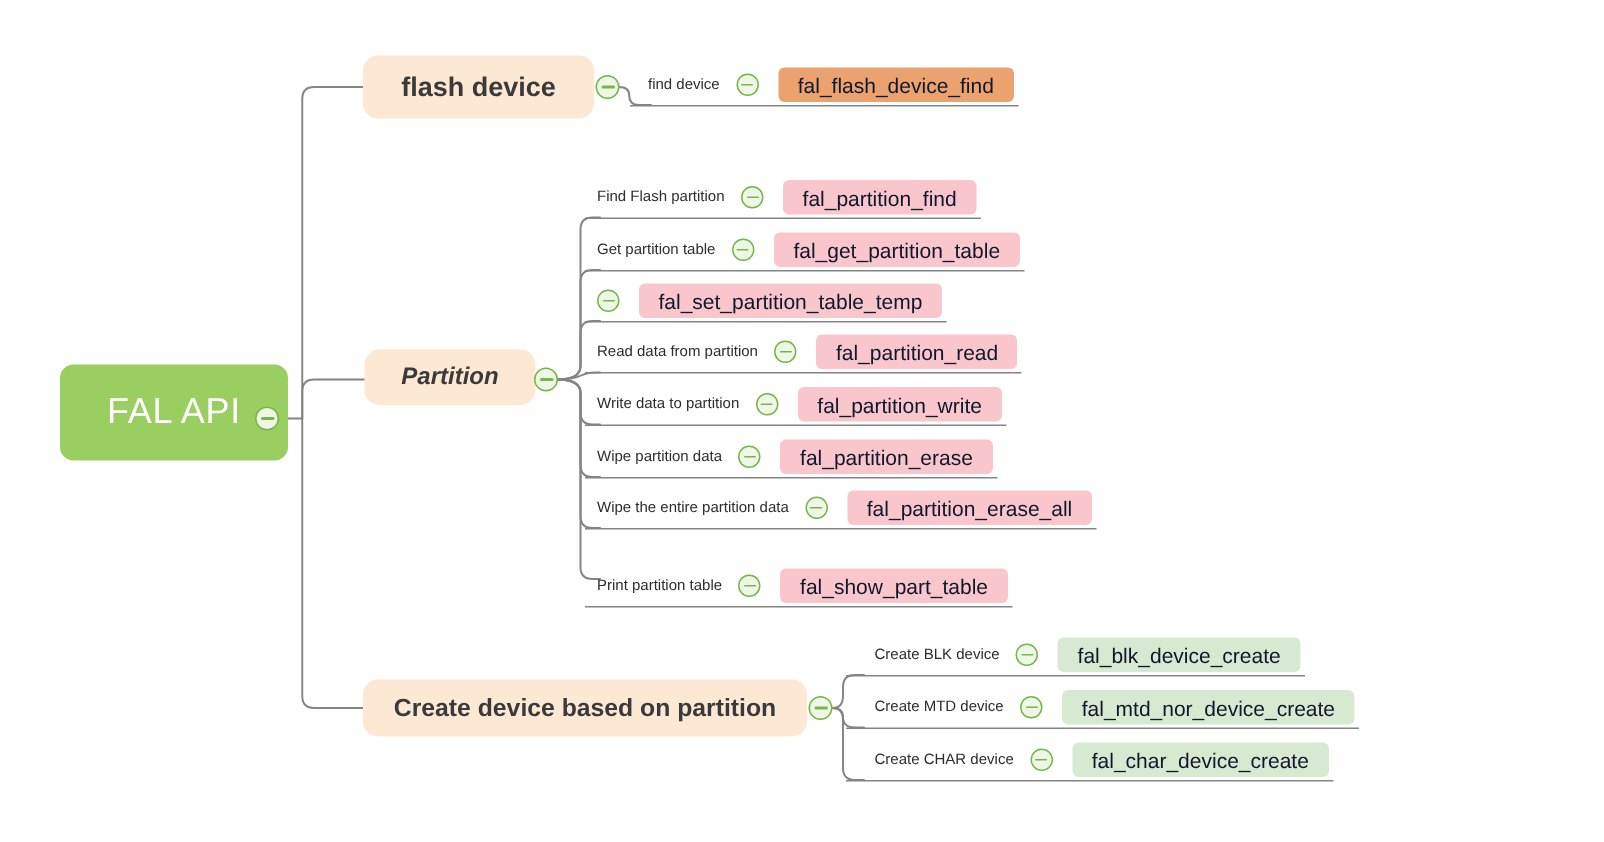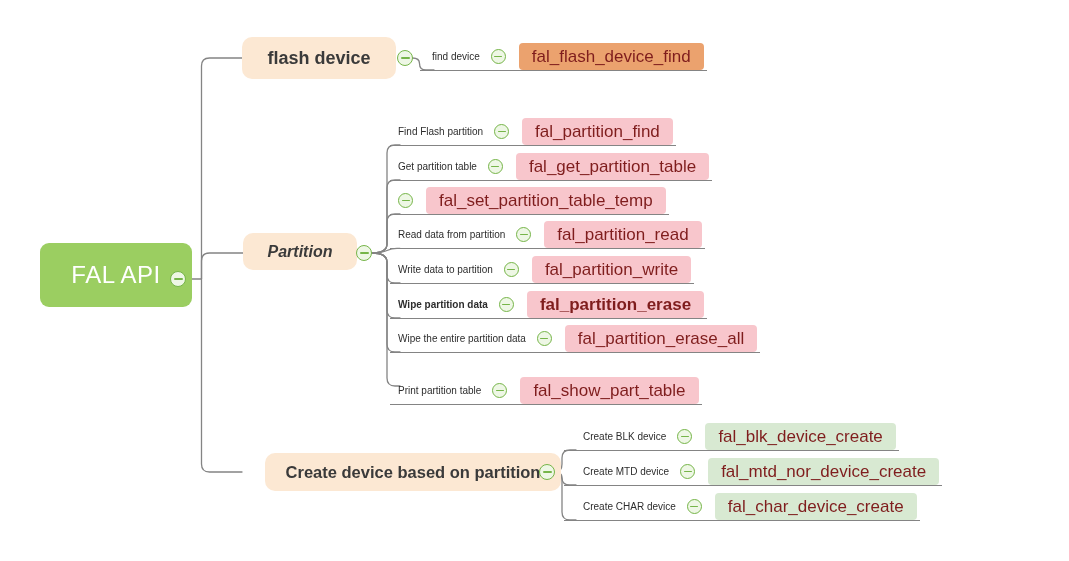--- a/index.html
+++ b/index.html
@@ -17,21 +17,21 @@
   }
 
   
   .branch{
     position:absolute;background:#fce8d3;border-radius:10px;display:flex;align-items:center;
     justify-content:center;font-weight:600;color:#3a3a3a;white-space:nowrap;z-index:2;
     padding:0 14px;box-sizing:border-box;
   }
   #b1{left:242px;top:37px;height:42px;min-width:154px;font-size:18px;}
   #b2{left:243px;top:233px;height:37px;min-width:114px;font-size:16px;font-style:italic;}
-  #b3{left:242px;top:453px;height:38px;min-width:296px;font-size:16.5px;margin-left:23px;}
+  #b3{left:242px;top:453px;height:38px;min-width:296px;font-size:16.5px;}
 
   
   .micon{
     width:16px;height:16px;border:1.5px solid #76b549;border-radius:50%;
     background:#eef7e5;position:relative;box-sizing:border-box;flex:0 0 auto;z-index:3;
   }
   .micon::after{
     content:"";position:absolute;left:2.5px;right:2.5px;top:50%;margin-top:-0.8px;
     height:1.6px;background:#76b549;border-radius:1px;
   }
@@ -42,34 +42,34 @@
   #ic-b3{left:539px;top:464px;}
 
   
   .row{
     position:absolute;display:flex;align-items:center;height:27px;
     border-bottom:1.3px solid #848484;white-space:nowrap;z-index:2;padding-right:3px;
   }
   .row .lbl{font-size:10px;color:#2d2d2d;margin-right:11px;}
   .row .micon{width:15px;height:15px;}
   .row .chip{
-    font-size:17px;color:#7f1d1d;padding:3.5px 13px;border-radius:4px;margin-left:13px;
+    font-size:14px;color:#0f172a;padding:3.5px 13px;border-radius:4px;margin-left:13px;
   }
   .chip.orange{background:#eba26e;}
   .chip.pink{background:#f8c6cc;}
   .chip.green{background:#d8e9d2;}
 
   
   #r-fd {left:420px;top:43px;padding-left:12px;}
   #r-p0 {left:390px;top:118px;padding-left:8px;}
   #r-p1 {left:390px;top:153px;padding-left:8px;}
   #r-p2 {left:390px;top:187px;padding-left:8px;}
   #r-p3 {left:390px;top:221px;padding-left:8px;}
   #r-p4 {left:390px;top:256px;padding-left:8px;}
-  #r-p5 {left:390px;top:291px;padding-left:8px;font-weight:bold;}
+  #r-p5 {left:390px;top:291px;padding-left:8px;}
   #r-p6 {left:390px;top:325px;padding-left:8px;}
   #r-p7 {left:390px;top:377px;padding-left:8px;}
   #r-c0 {left:564px;top:423px;padding-left:19px;}
   #r-c1 {left:564px;top:458px;padding-left:19px;}
   #r-c2 {left:564px;top:493px;padding-left:19px;text-align:right;}
 </style>
 </head>
 <body>
 
 <div id="canvas">

